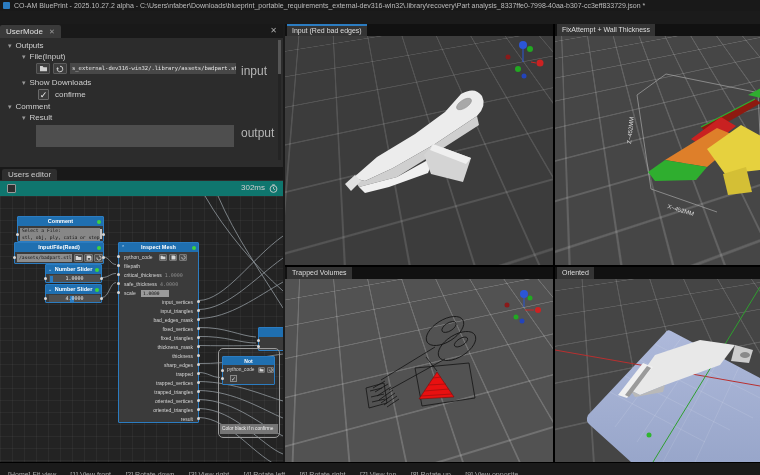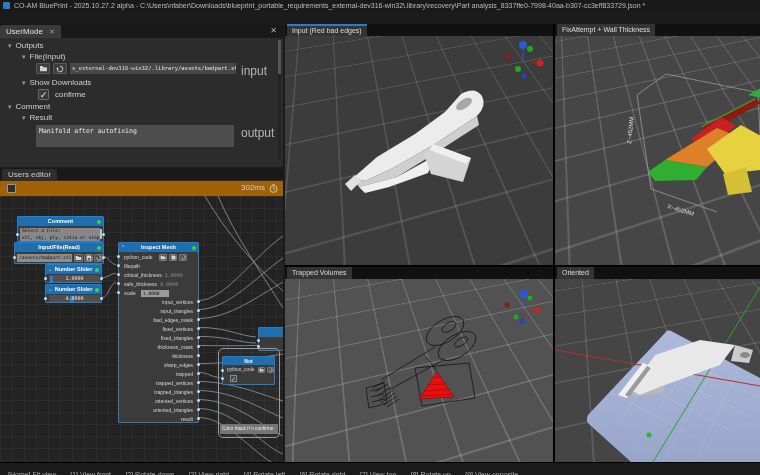--- a/index.html
+++ b/index.html
@@ -37,21 +37,21 @@
               border:1px solid #6a6a6a; border-radius:1px; color:#f0f0f0; font-size:9px; line-height:10px; text-align:center; }
   .cblabel { position:absolute; left:55px; top:1px; font-size:8px; color:#cfcfcf; }
   .resultbox { position:absolute; left:36px; top:0; width:198px; height:22px; background:#4e4e4e;
                color:#e8e8e8; font-family:"DejaVu Sans Mono", monospace; font-size:6.5px; line-height:10px; padding:1px 3px; }
   .pscroll { position:absolute; right:2px; top:2px; width:3px; height:120px; background:#242424; }
   .pscroll .thumb { position:absolute; top:0; left:0; width:3px; height:34px; background:#565656; }
 
   .splitter { position:absolute; left:0; top:143px; width:283px; height:13px; background:#191919; }
   .netab { position:absolute; left:2px; top:145px; height:12px; padding:0 6px; background:#2e2e2e;
            border-radius:2px 2px 0 0; font-size:8px; line-height:12px; color:#cccccc; }
-  .netoolbar { position:absolute; left:0; top:157px; width:283px; height:15px; background:#a16207; }
+  .netoolbar { position:absolute; left:0; top:157px; width:283px; height:15px; background:#0f766e; }
   .stopbtn { position:absolute; left:7px; top:3px; width:9px; height:9px; border:1px solid #999;
              border-radius:1px; background:#2e2e2e; }
   .elapsed { position:absolute; right:18px; top:2px; font-size:8px; color:#cfcfcf; }
   .clockicon { position:absolute; right:5px; top:3px; }
 
   
   .canvas { position:absolute; left:0; top:172px; width:283px; height:266px; background:#232323; overflow:hidden;
             background-image:linear-gradient(rgba(255,255,255,0.04) 1px, transparent 1px),
                              linear-gradient(90deg, rgba(255,255,255,0.04) 1px, transparent 1px);
             background-size:12px 12px; }
@@ -140,21 +140,20 @@
       <div class="trow" style="left:0; top:51px; width:283px; height:12px;">
         <div class="checkbox">✓</div>
         <div class="cblabel">confirme</div>
       </div>
 
       <div class="trow" style="left:8px; top:64px;"><span class="twisty">▾</span><span>Comment</span></div>
       <div class="trow" style="left:22px; top:75px;"><span class="twisty">▾</span><span>Result</span></div>
 
       <div class="trow" style="left:0; top:87px; width:283px; height:24px;">
         <div class="resultbox">
-          <div>Manifold after autofixing</div>
         </div>
         <div class="iolabel">output</div>
       </div>
 
       <div class="pscroll">
           <div class="thumb"></div>
         </div>
     </div>
 
     <div class="splitter"></div>

